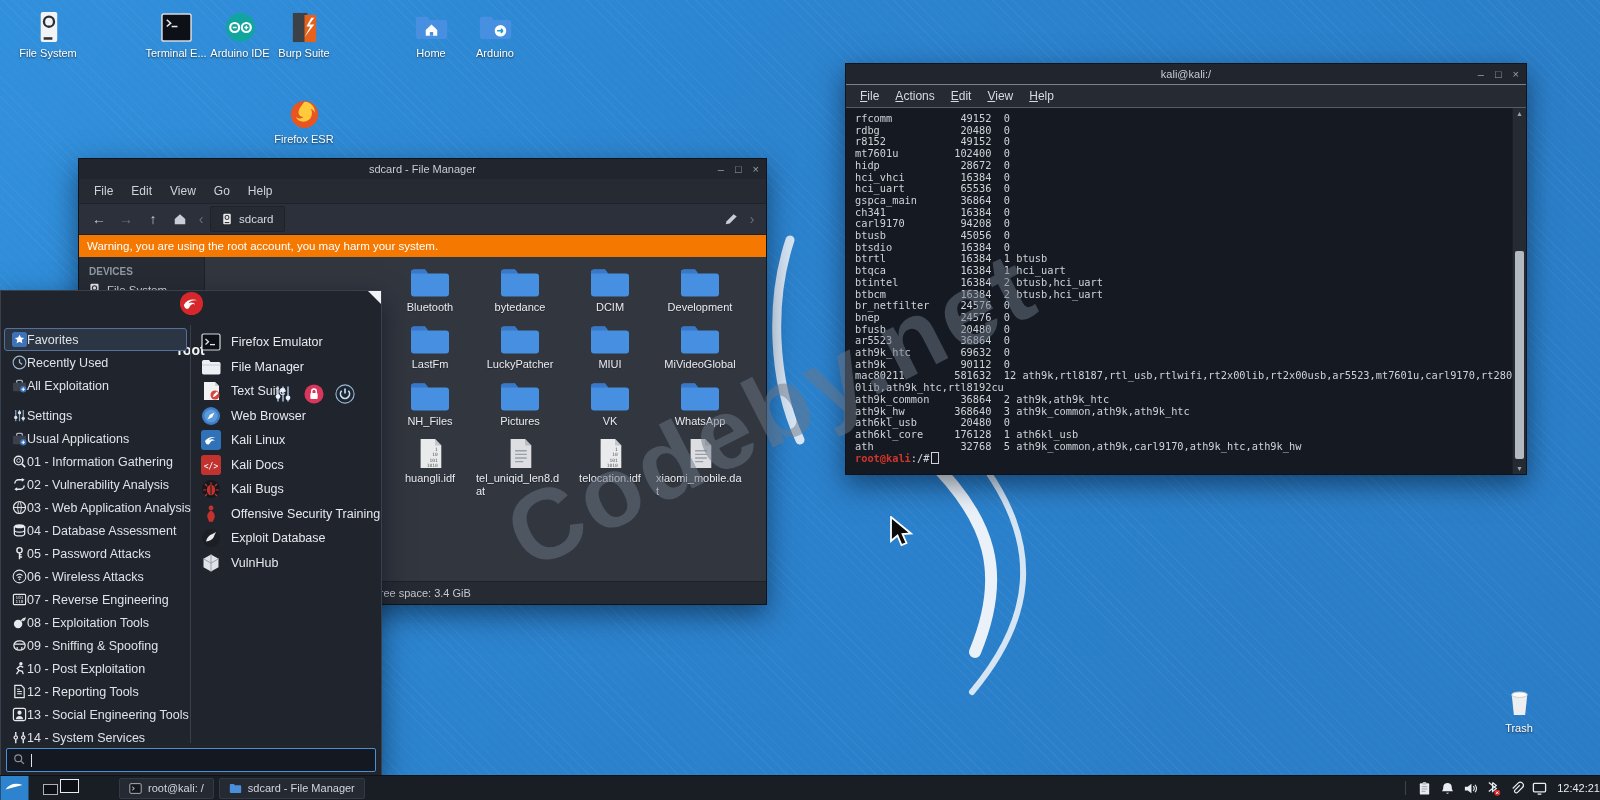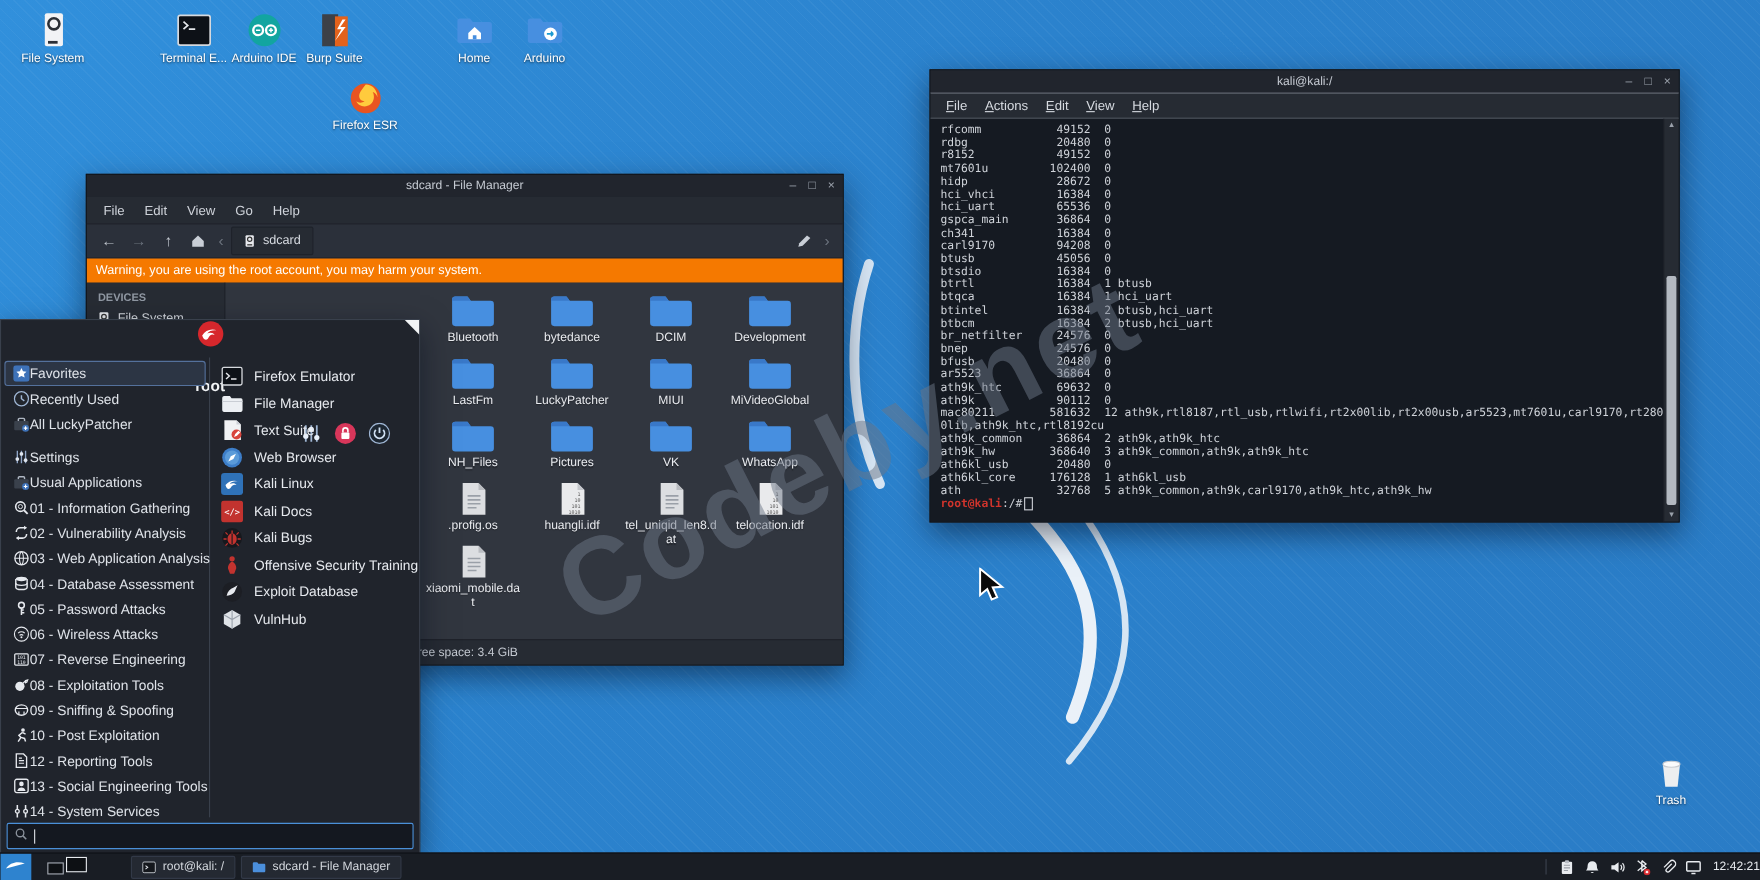--- a/index.html
+++ b/index.html
@@ -36,21 +36,21 @@
   .fm-sidebar{width:125px;background:#272c34;border-right:1px solid #1d2128;padding-top:5px;flex:none;}
   .devices-hd{color:#9098a3;font-size:10px;font-weight:bold;padding:4px 10px 3px;}
   .dev-item{display:flex;gap:6px;align-items:center;color:#d4d8de;font-size:11.5px;padding:3px 9px;}
   .dev-item svg{width:13px;height:13px;}
   .fm-content{flex:1;background:#31363f;position:relative;overflow:hidden;}
   #fm-grid{position:absolute;left:180px;top:5px;display:grid;grid-template-columns:repeat(4,90px);grid-auto-rows:57px;}
   .fitem{width:90px;display:flex;flex-direction:column;align-items:center;}
   .ficon{width:40px;height:31px;margin-top:5px;display:flex;align-items:center;justify-content:center;}
   .ficon svg{width:100%;height:100%;}
   .ficon.file svg{width:27px;height:31px;}
-  .flabel{font-size:11px;color:#e9ebef;text-align:center;max-width:88px;line-height:13px;word-break:break-all;margin-top:3px;text-shadow:0 1px 1px rgba(0,0,0,.35);}
+  .flabel{font-size:11px;color:#e9ebef;text-align:left;max-width:88px;line-height:13px;word-break:break-all;margin-top:3px;text-shadow:0 1px 1px rgba(0,0,0,.35);}
   .statusbar{height:22px;background:#262b33;border-top:1px solid #1d2128;color:#c3c8d0;font-size:11px;display:flex;align-items:center;flex:none;}
   .statusbar span{margin-left:294px;}
   
   #terminal{left:845px;top:63px;width:680px;height:410px;background:#20242c;z-index:15;}
   #term-menubar{height:22px;background:#262b33;border-top:1px solid #7b828c;border-bottom:1px solid #565d68;display:flex;align-items:center;padding-left:6px;flex:none;}
   #term-menubar .menu-item{font-size:12px;color:#d6dae0;padding:2px 8px;}
   #term-menubar u{text-decoration:underline;}
   .term-body{flex:1;position:relative;background:#151a22;min-height:0;}
   .term-body pre{margin:0;padding:5px 0 0 9px;font-family:"DejaVu Sans Mono",monospace;font-size:10.3px;line-height:11.7px;color:#cfd3d9;}
   .pline{padding-left:9px;font-family:"DejaVu Sans Mono",monospace;font-size:10.3px;line-height:11.7px;color:#cfd3d9;display:flex;align-items:center;}
@@ -176,21 +176,21 @@
       <div class="dicon" style="left: 462px; top: 11px;">
         <span class="ic">
           <svg viewBox="0 0 40 30">
             <path d="M1 5c0-2 1-3 3-3h11l3 4h18c2 0 3 1 3 3v17c0 2-1 3-3 3H4c-2 0-3-1-3-3z" fill="#478fe0"></path>
             <circle cx="26" cy="19" r="7" fill="#fff"></circle>
             <path d="M22 19h7m0 0l-2.5-2.5M29 19l-2.5 2.5" stroke="#1b9ad1" stroke-width="1.8" fill="none"></path>
           </svg>
         </span>
         <div class="dlabel">Arduino</div>
       </div>
-      <div class="dicon" style="left: 271px; top: 72px; margin-left: 28px;">
+      <div class="dicon" style="left: 271px; top: 97px;">
         <span class="ic">
           <svg viewBox="0 0 34 34">
             <circle cx="17" cy="18" r="14" fill="#e95420"></circle>
             <path d="M17 5c6 0 11 5 11 12 0 0-1-4-4.5-5 1.8 3 1.8 8.5-2 11.5-4.8 3.8-11.5 1.8-13.4-2.8 2 1.8 5.8 1.8 7.8-.2-3.8 0-5.8-2.8-4.8-6.6 1-2.8 2.9-4.9 5.9-8.9z" fill="#ffcb3d"></path>
           </svg>
         </span>
         <div class="dlabel">Firefox ESR</div>
       </div>
       <div class="dicon" id="trash">
         <span class="ic">
@@ -362,32 +362,20 @@
               <div class="flabel">VK</div>
             </div>
             <div class="fitem">
               <span class="ficon">
                 <svg viewBox="0 0 40 30">
                   <path d="M1 5c0-2 1-3 3-3h11l3 4h18c2 0 3 1 3 3v17c0 2-1 3-3 3H4c-2 0-3-1-3-3z" fill="#478fe0"></path>
                   <path d="M1 5c0-2 1-3 3-3h11l3 4H1z" fill="#3978c8"></path>
                 </svg>
               </span>
               <div class="flabel">WhatsApp</div>
-            </div>
-            <div class="fitem">
-              <span class="ficon file">
-                <svg viewBox="0 0 30 34">
-                  <path d="M4 1h16l7 7v25H4z" fill="#dcdee1"></path>
-                  <path d="M20 1l7 7h-7z" fill="#b9bcc1"></path>
-                  <g stroke="#9aa0a8" stroke-width="1.6" fill="none">
-                    <path d="M9 14h13M9 18h13M9 22h13M9 26h9"></path>
-                  </g>
-                </svg>
-              </span>
-              <div class="flabel">.profig.os</div>
             </div>
             <div class="fitem">
               <span class="ficon file">
                 <svg viewBox="0 0 30 34">
                   <path d="M4 1h16l7 7v25H4z" fill="#e9eaec"></path>
                   <path d="M20 1l7 7h-7z" fill="#c4c7cc"></path>
                   <text x="23" y="14" font-size="5" fill="#555" text-anchor="end" font-family="monospace">1</text>
                   <text x="23" y="20" font-size="5" fill="#555" text-anchor="end" font-family="monospace">10</text>
                   <text x="23" y="26" font-size="5" fill="#555" text-anchor="end" font-family="monospace">101</text>
                   <text x="23" y="32" font-size="5" fill="#555" text-anchor="end" font-family="monospace">1010</text>
@@ -546,21 +534,21 @@
               </svg></span>
             <span>Recently Used</span>
           </div>
           <div class="wm-cat">
             <span class="cic"><svg viewBox="0 0 16 16">
                 <path d="M5 5V3.5c0-.6.4-1 1-1h4c.6 0 1 .4 1 1V5" stroke="#aeb6c2" stroke-width="1.4" fill="none"></path>
                 <rect x="1" y="5" width="14" height="9" rx="1" fill="#3a414c"></rect>
                 <circle cx="12" cy="12" r="3.4" fill="#3e72b8"></circle>
                 <path d="M12 10.2v3.6M10.2 12h3.6" stroke="#fff" stroke-width="1.1"></path>
               </svg></span>
-            <span>All LuckyPatcher</span>
+            <span>All Exploitation</span>
           </div>
           <div class="wm-cat gap">
             <span class="cic"><svg viewBox="0 0 16 16">
                 <g stroke="#8fa6c8" stroke-width="1.3">
                   <path d="M4 2v12M8 2v12M12 2v12"></path>
                 </g>
                 <g fill="#dfe5ee">
                   <circle cx="4" cy="10" r="1.8"></circle>
                   <circle cx="8" cy="5" r="1.8"></circle>
                   <circle cx="12" cy="11" r="1.8"></circle>

